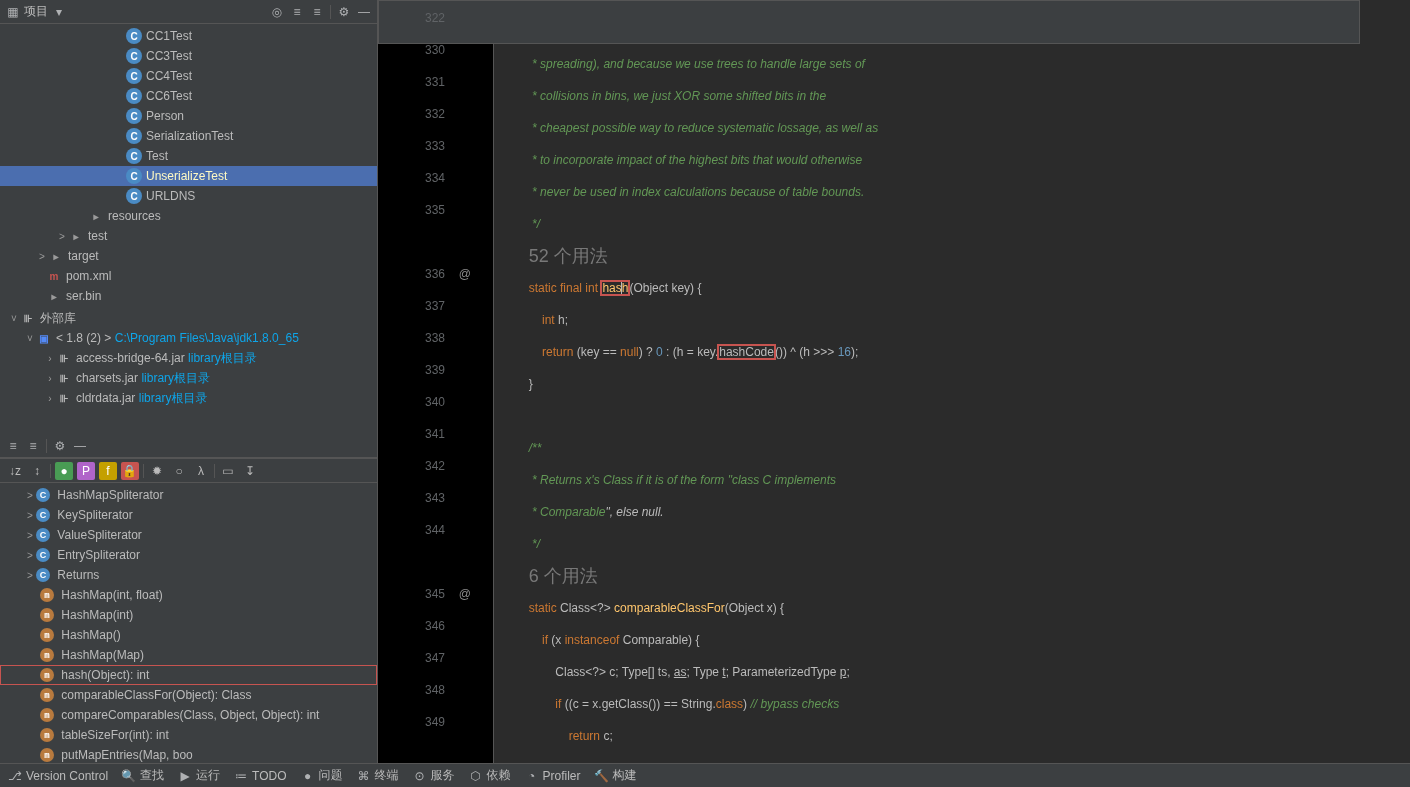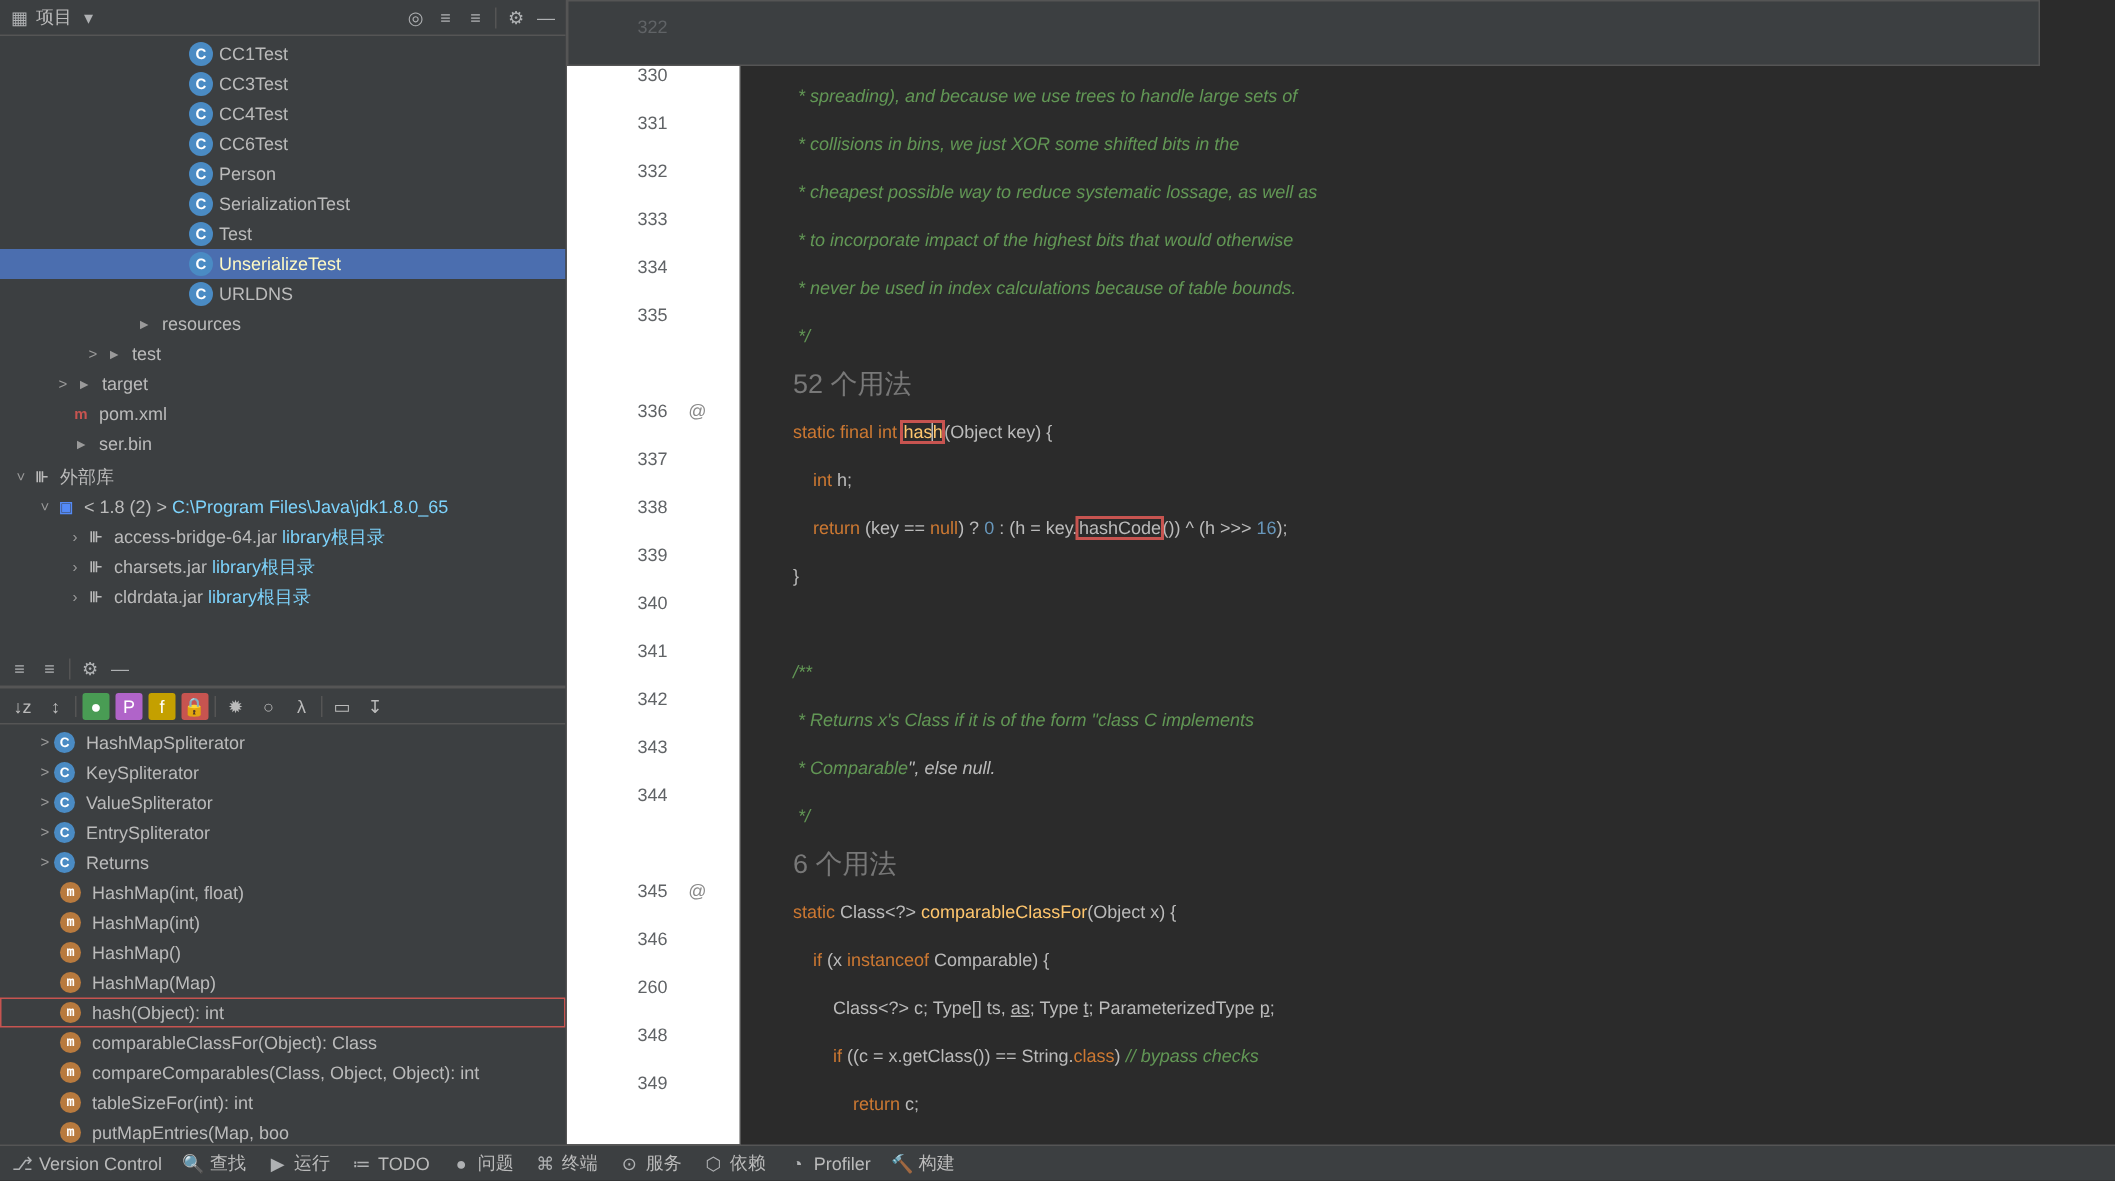--- a/index.html
+++ b/index.html
@@ -15,36 +15,36 @@
 .tree-row{display:flex;align-items:center;height:20px;padding-left:6px;white-space:nowrap;cursor:pointer}
 .tree-row.sel{background:#4b6eaf;color:#fff}
 .tree-row.sel *{color:#fef9c3}
 .ind{display:inline-block}
 .chev{width:12px;text-align:center;color:#9a9a9a;font-size:10px}
 .ficon{width:16px;height:16px;display:inline-flex;align-items:center;justify-content:center;margin-right:4px;border-radius:8px;font-size:10px;font-weight:bold}
 .ficon.cls{background:#4a8bc4;color:#fff}
 .ficon.fld{color:#9a9a9a}
 .ficon.mvn{color:#c75450}
 .ficon.lib{color:#548af7}
-.dim{color:#7dd3fc}
+.dim{color:#0ea5e9}
 .structure{flex:1;overflow:hidden;background:#3c3f41;border-top:1px solid #555}
 .struct-tb{height:24px;display:flex;align-items:center;gap:4px;padding:0 6px;border-bottom:1px solid #555}
 .struct-tb .sbtn{width:18px;height:18px;display:flex;align-items:center;justify-content:center;border-radius:2px}
 .sbtn.g{background:#499c54;color:#fff}
 .sbtn.p{background:#b064c9;color:#fff}
 .sbtn.y{background:#c4a000;color:#fff}
 .sbtn.o{background:#c75450;color:#fff}
 .struct-list{padding:2px 0}
 .srow{display:flex;align-items:center;height:20px;padding-left:6px;cursor:pointer;white-space:nowrap;overflow:hidden}
 .srow.hl{outline:1px solid #c75450;outline-offset:-1px}
 .micon{width:14px;height:14px;border-radius:7px;display:inline-flex;align-items:center;justify-content:center;margin-right:4px;font-size:9px;font-weight:bold}
 .micon.c{background:#4a8bc4;color:#fff}
 .micon.m{background:#b87a3e;color:#fff;font-family:monospace}
 .editor{flex:1;display:flex;background:#2b2b2b;overflow:hidden;position:relative}
-.gut{width:116px;background:#ffffff;border-right:1px solid #555;font-family:"JetBrains Mono",Consolas,monospace;font-size:14px;text-align:right;padding-top:2px}
+.gut{width:116px;background:#000000;border-right:1px solid #555;font-family:"JetBrains Mono",Consolas,monospace;font-size:14px;text-align:right;padding-top:2px}
 .gut .ln{height:32px;line-height:32px;padding-right:48px;color:#606366;position:relative}
 .gut .ln .at{position:absolute;right:22px;color:#8a8a8a}
 .code{flex:1;font-family:"JetBrains Mono",Consolas,monospace;font-size:16px;line-height:32px;padding-top:16px;white-space:pre;color:#a9b7c6}
 .code .cl{height:32px;padding-left:8px}
 .cmt{color:#629755;font-style:italic}
 .kw{color:#cc7832}
 .num{color:#6897bb}
 .fn{color:#ffc66d}
 .usages{color:#787878;font-size:18px}
 .hlbox{outline:2px solid #c75450;outline-offset:-1px;padding:0 1px}
@@ -226,21 +226,21 @@
         <div class="ln">338</div>
         <div class="ln">339</div>
         <div class="ln">340</div>
         <div class="ln">341</div>
         <div class="ln">342</div>
         <div class="ln">343</div>
         <div class="ln">344</div>
         <div class="ln"></div>
         <div class="ln">345<span class="at">@</span></div>
         <div class="ln">346</div>
-        <div class="ln">260</div>
+        <div class="ln">347</div>
         <div class="ln">348</div>
         <div class="ln">349</div>
       </div>
   <div class="code" id="code"><div class="cl"><span class="cmt">         * to lower.  Because the table uses power-of-two masking, sets of</span></div><div class="cl"><span class="cmt">         * spreading), and because we use trees to handle large sets of</span></div><div class="cl"><span class="cmt">         * collisions in bins, we just XOR some shifted bits in the</span></div><div class="cl"><span class="cmt">         * cheapest possible way to reduce systematic lossage, as well as</span></div><div class="cl"><span class="cmt">         * to incorporate impact of the highest bits that would otherwise</span></div><div class="cl"><span class="cmt">         * never be used in index calculations because of table bounds.</span></div><div class="cl"><span class="cmt">         */</span></div><div class="cl">        <span class="usages">52 个用法</span></div><div class="cl">        <span class="kw">static final int</span> <span class="fn hlbox">has<span class="caret"></span>h</span>(Object key) {</div><div class="cl">            <span class="kw">int</span> h;</div><div class="cl">            <span class="kw">return</span> (key == <span class="kw">null</span>) ? <span class="num">0</span> : (h = key.<span class="hlbox">hashCode</span>()) ^ (h &gt;&gt;&gt; <span class="num">16</span>);</div><div class="cl">        }</div><div class="cl"></div><div class="cl"><span class="cmt">        /**</span></div><div class="cl"><span class="cmt">         * Returns x's Class if it is of the form "class C implements</span></div><div class="cl"><span class="cmt">         * Comparable<c>", else null.</c></span></div><div class="cl"><span class="cmt">         */</span></div><div class="cl">        <span class="usages">6 个用法</span></div><div class="cl">        <span class="kw">static</span> Class&lt;?&gt; <span class="fn">comparableClassFor</span>(Object x) {</div><div class="cl">            <span class="kw">if</span> (x <span class="kw">instanceof</span> Comparable) {</div><div class="cl">                Class&lt;?&gt; c; Type[] ts, <u>as</u>; Type <u>t</u>; ParameterizedType <u>p</u>;</div><div class="cl">                <span class="kw">if</span> ((c = x.getClass()) == String.<span class="kw">class</span>) <span class="cmt">// bypass checks</span></div><div class="cl">                    <span class="kw">return</span> c;</div></div>
  </div>
 </div>
 
 <div class="btm">
  <span class="bi">
       <span class="icn">⎇</span>

